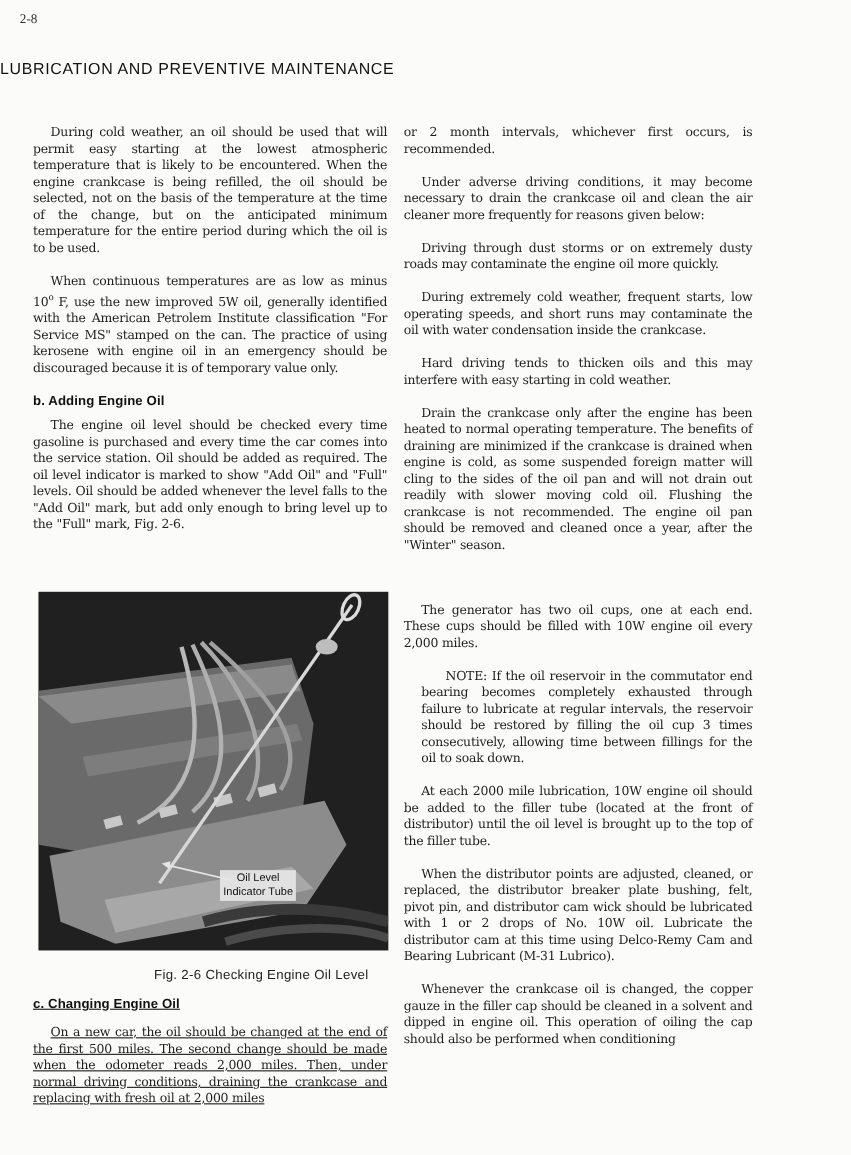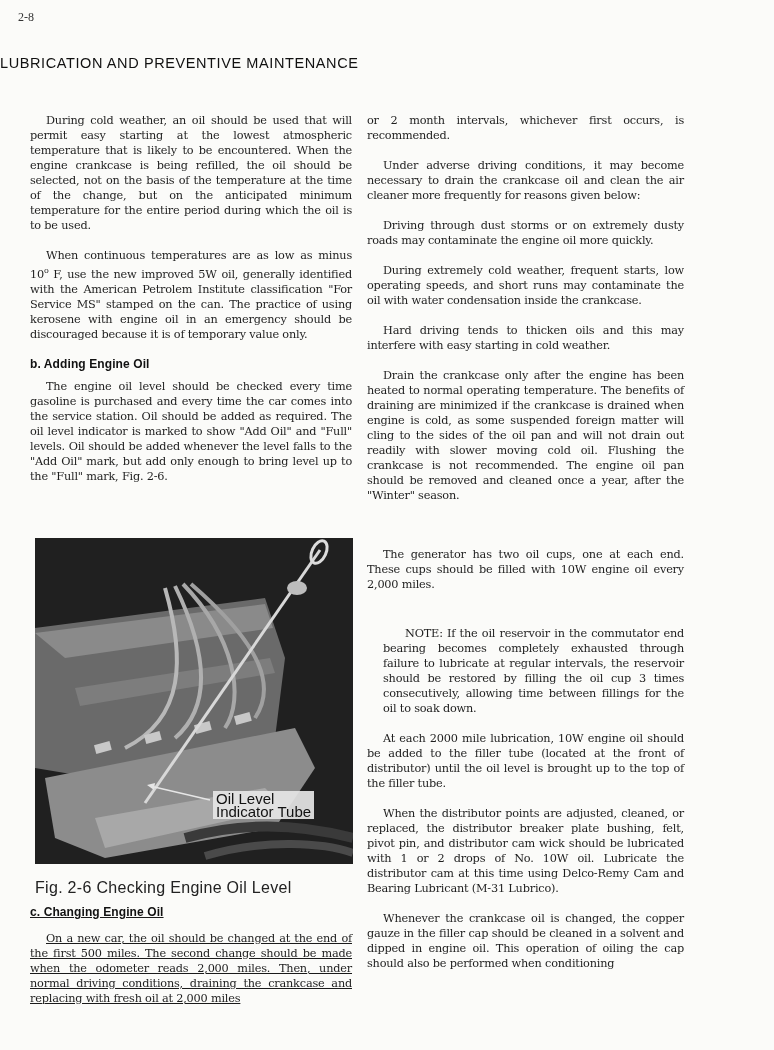--- a/index.html
+++ b/index.html
@@ -26,36 +26,36 @@
     text-indent: 16px;
   }
   p.noindent { text-indent: 0; }
   .gap { height: 15px; }
   .gap-s { height: 8px; }
   h3 {
     margin: 0; font-family: "Liberation Sans", sans-serif; font-weight: bold;
     font-size: 12px; color: #111; letter-spacing: 0.1px;
   }
   .note { margin-left: 16px; }
-  .note p { text-indent: 22px; margin-top: 19px; }
+  .note p { text-indent: 22px; }
   sup { font-size: 8px; }
   .figure {
     position: absolute; left: 35px; top: 538px; width: 318px; height: 326px;
     background: #1f1f1f; overflow: hidden;
   }
   .figure svg { display: block; }
   .fig-label {
-    position: absolute; left: 178px; top: 253px;
+    position: absolute; left: 165px; top: 253px;
     background: rgba(230,230,230,0.92); color: #111;
-    font-family: "Liberation Sans", sans-serif; font-size: 15px; line-height: 13px;
-    padding: 1px 3px;
+    font-family: "Liberation Sans", sans-serif; font-size: 10px; line-height: 13px;
+    text-align: center; padding: 1px 3px;
   }
   .fig-caption {
-    position: absolute; left: 35px; width: 318px; top: 879px; text-align: left;
-    font-family: "Liberation Sans", sans-serif; font-size: 16px; letter-spacing: 0.3px; color: #222;
+    position: absolute; left: 17px; width: 318px; top: 879px; text-align: right;
+    font-family: "Liberation Sans", sans-serif; font-size: 12px; letter-spacing: 0.3px; color: #222;
   }
 </style>
 </head>
 <body>
 
 <div class="page-num">2-8</div>
 <div class="title">LUBRICATION AND PREVENTIVE MAINTENANCE</div>
 
 <div class="col col-left">
   <p>During cold weather, an oil should be used that will permit easy starting at the lowest atmospheric temperature that is likely to be encountered. When the engine crankcase is being refilled, the oil should be selected, not on the basis of the temperature at the time of the change, but on the anticipated minimum temperature for the entire period during which the oil is to be used.</p>

